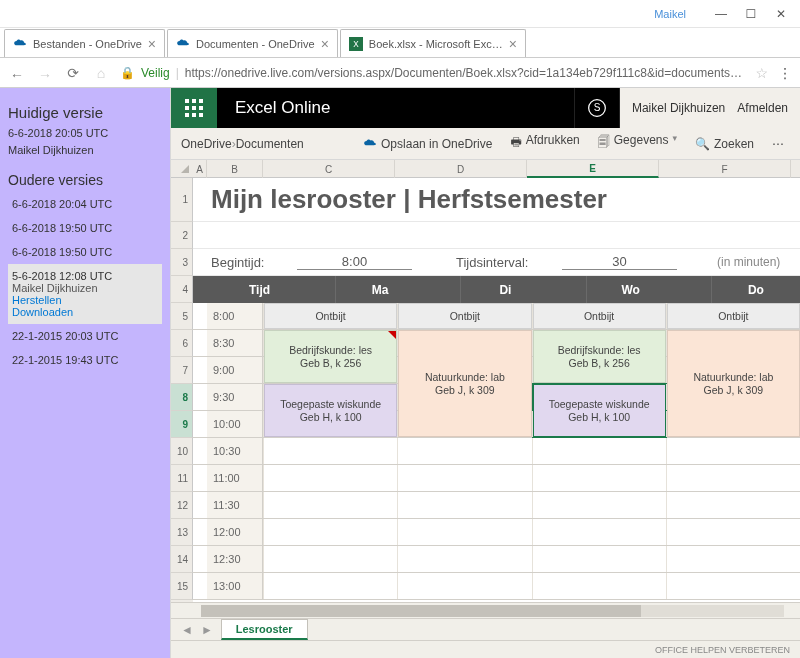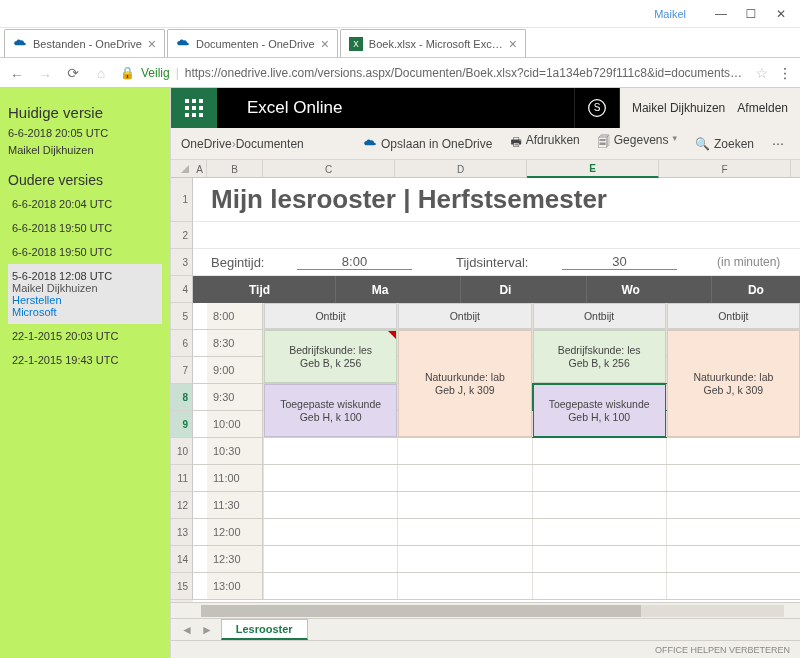--- a/index.html
+++ b/index.html
@@ -21,36 +21,36 @@
 .addrbar .navbtn { width: 18px; text-align: center; color: #777; font-size: 14px; cursor: pointer; }
 .url { flex: 1; display: flex; align-items: center; gap: 6px; font-size: 12px; overflow: hidden; white-space: nowrap; }
 .url .lock { color: #2a8a2a; font-size: 12px; }
 .url .veilig { color: #2a8a2a; }
 .url .text { color: #666; overflow: hidden; text-overflow: ellipsis; }
 .addrbar .star { color: #bbb; font-size: 14px; }
 .addrbar .menu { color: #555; font-size: 14px; }
 
 
 .main { display: flex; height: 570px; }
-.versions { width: 170px; padding: 10px 8px; background: #bef264; }
+.versions { width: 170px; padding: 10px 8px; background: #c4b5fd; }
 .versions h2 { font-size: 15px; font-weight: 400; color: #333; margin: 6px 0 4px; }
 .versions .meta { font-size: 11px; color: #333; line-height: 1.5; }
 .versions h3 { font-size: 14px; font-weight: 400; margin: 14px 0 4px; color: #333; }
 .version-item { padding: 6px 4px; font-size: 11px; color: #333; }
 .version-item.selected { background: #e6e6e6; }
 .version-item .date { display: block; }
 .version-item .author { display: block; font-size: 11px; color: #555; }
 .version-item .link { color: #0078d4; display: block; font-size: 11px; }
 
 
 .excel { flex: 1; background: #fff; display: flex; flex-direction: column; border-left: 1px solid #d8d8d8; }
 .excel-header { height: 40px; display: flex; align-items: center; background: #000; }
 .waffle { width: 46px; height: 40px; background: #207346; display: flex; align-items: center; justify-content: center; }
 .waffle svg { width: 18px; height: 18px; }
-.app-title { color: #fff; font-size: 17px; font-weight: 400; padding-left: 18px; flex: 1; margin-left: 12px; }
+.app-title { color: #fff; font-size: 17px; font-weight: 400; padding-left: 18px; flex: 1; }
 .skype { width: 46px; height: 40px; display: flex; align-items: center; justify-content: center; color: #fff; font-size: 18px; border-left: 1px solid #222; border-right: 1px solid #222; }
 .userbox { color: #333; background: #f2efea; height: 40px; display: flex; align-items: center; padding: 0 12px; gap: 12px; font-size: 12px; }
 
 .cmdbar { height: 32px; display: flex; align-items: center; padding: 0 10px; background: #f2efea; border-bottom: 1px solid #d8d8d8; font-size: 12px; color: #444; gap: 6px; }
 .breadcrumb { display: flex; align-items: center; gap: 0; }
 .breadcrumb .sep { color: #999; }
 .cmdbar .spacer { flex: 1; }
 .cmditem { display: flex; align-items: flex-start; gap: 4px; padding: 0 6px; cursor: pointer; }
 .cmditem .ci-icon { font-size: 12px; }
 
@@ -172,21 +172,21 @@
         <div class="version-item">
           <span class="date">6-6-2018 19:50 UTC</span>
         </div>
         <div class="version-item">
           <span class="date">6-6-2018 19:50 UTC</span>
         </div>
         <div class="version-item selected">
           <span class="date">5-6-2018 12:08 UTC</span>
           <span class="author">Maikel Dijkhuizen</span>
           <span class="link">Herstellen</span>
-          <span class="link">Microsoft</span>
+          <span class="link">Downloaden</span>
         </div>
         <div class="version-item">
           <span class="date">22-1-2015 20:03 UTC</span>
         </div>
         <div class="version-item">
           <span class="date">22-1-2015 19:43 UTC</span>
         </div>
       </div>
   </div>
 

